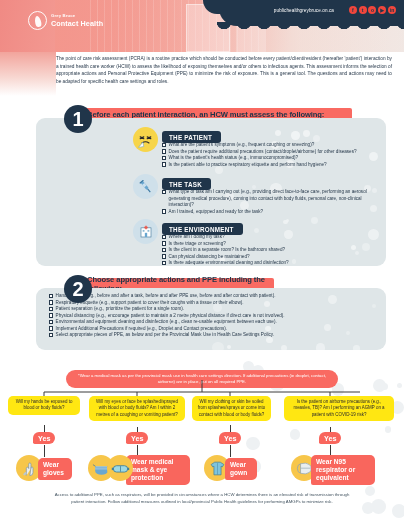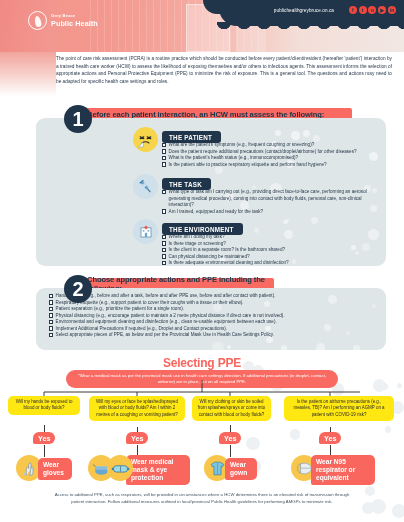--- a/index.html
+++ b/index.html
@@ -226,21 +226,21 @@
 
   <div class="header">
     <div class="hdr-wall"></div>
     <div class="hdr-door"></div>
     <div class="hdr-door2"></div>
 
     <div class="logo">
       <span class="logo-mark"></span>
       <span class="logo-txt">
         <div class="logo-l1">Grey Bruce</div>
-        <div class="logo-l2">Public Health</div>
+        <div class="logo-l2">Contact Health</div>
       </span>
     </div>
 
     <div class="hdr-blob"></div>
     <div class="hdr-blob-wave"></div>
     <div class="hdr-url">publichealthgreybruce.on.ca</div>
     <div class="socials" id="socials">
         <div class="soc">f</div>
         <div class="soc">t</div>
         <div class="soc">o</div>
@@ -422,21 +422,20 @@
       <div class="ck">
         <span class="ck-box"></span>
         <span>Implement Additional Precautions if required (e.g., Droplet and Contact precautions).</span>
       </div>
       <div class="ck">
         <span class="ck-box"></span>
         <span>Select appropriate pieces of PPE, as below and per the Provincial Mask Use in Health Care Settings Policy.</span>
       </div>
     </div>
 
-  <div class="ppe-title">Selecting PPE</div>
   <div class="ppe-note">*Wear a medical mask as per the provincial mask use in health care settings direction. If additional precautions (ie droplet, contact, airborne) are in place, put on all required PPE.</div>
 
   <svg class="flow-svg" viewBox="0 0 404 34" preserveAspectRatio="none">
     <path d="M202 0 L202 12 M44 12 L360 12 M44 12 L44 26 M137 12 L137 26 M230 12 L230 26 M330 12 L330 26" stroke="#3a3a3a" stroke-width="1" fill="none"></path>
   </svg>
 
   <div class="qbox" style="left:8px;  top:396px; width:72px;">Will my hands be exposed to blood or body fluids?</div>
   <div class="qbox" style="left:89px; top:396px; width:96px;">Will my eyes or face be splashed/sprayed with blood or body fluids? Am I within 2 metres of a coughing or vomiting patient?</div>
   <div class="qbox" style="left:192px;top:396px; width:79px;">Will my clothing or skin be soiled from splashes/sprays or come  into contact with blood or body fluids?</div>
   <div class="qbox" style="left:284px;top:396px; width:110px;">Is the patient on airborne precautions (e.g., measles, TB)? Am I performing an AGMP on a patient with COVID-19 risk?</div>

